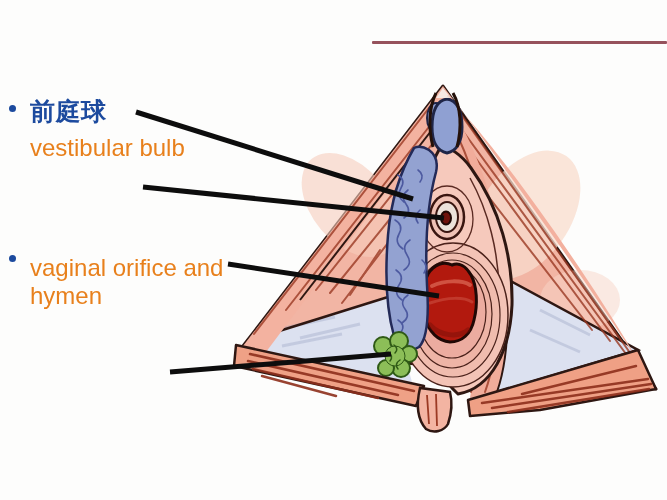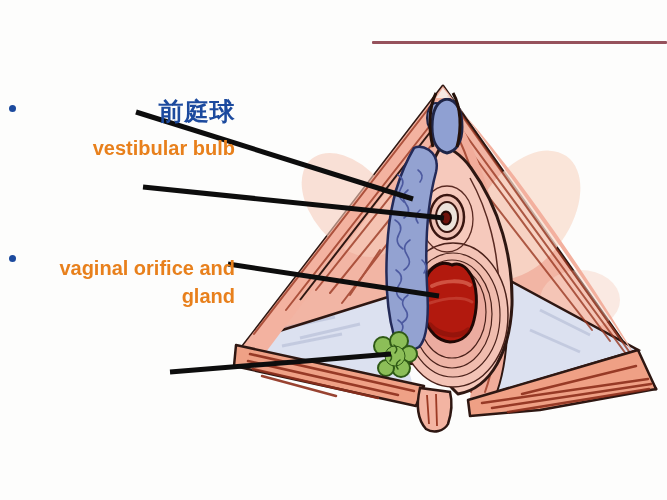--- a/index.html
+++ b/index.html
@@ -7,31 +7,31 @@
     width:667px;height:500px;position:relative;overflow:hidden;
     background:#fdfdfc;
     font-family:"Liberation Sans", sans-serif;
   }
   .stage{position:absolute;inset:0;width:667px;height:500px;}
   svg.figure{position:absolute;left:0;top:0;}
   .accent-rule{
     position:absolute;left:372px;top:41px;width:295px;height:3px;
     background:#96525c;border-radius:1px;
   }
-  .label-item{position:absolute;left:30px;text-align:right;}
+  .label-item{position:absolute;left:30px;}
   .bullet{
     position:absolute;left:-21px;top:9px;width:7px;height:7px;
     border-radius:50%;background:#1c4a9e;
   }
   .zh{
     font-size:25px;font-weight:bold;color:#1c4a9e;
     line-height:30px;white-space:nowrap;letter-spacing:.5px;
   }
   .en{
-    font-size:20px;font-weight:bold;color:#e8801c;
+    font-size:24px;font-weight:normal;color:#e8801c;
     line-height:28px;width:205px;margin-top:8px;
   }
 </style>
 </head>
 <body>
 
 <div class="stage">
 
   <svg class="figure" width="667" height="500" viewBox="0 0 667 500">
 
@@ -186,17 +186,17 @@
 
   <div class="label-item" style="top:96px">
     <span class="bullet"></span>
     <div class="zh">前庭球</div>
     <div class="en">vestibular bulb</div>
   </div>
 
 
   <div class="label-item" style="top:246px">
     <span class="bullet"></span>
-    <div class="en">vaginal orifice and gland</div>
+    <div class="en">vaginal orifice and hymen</div>
   </div>
 
 
 </div>
 
 </body></html>

